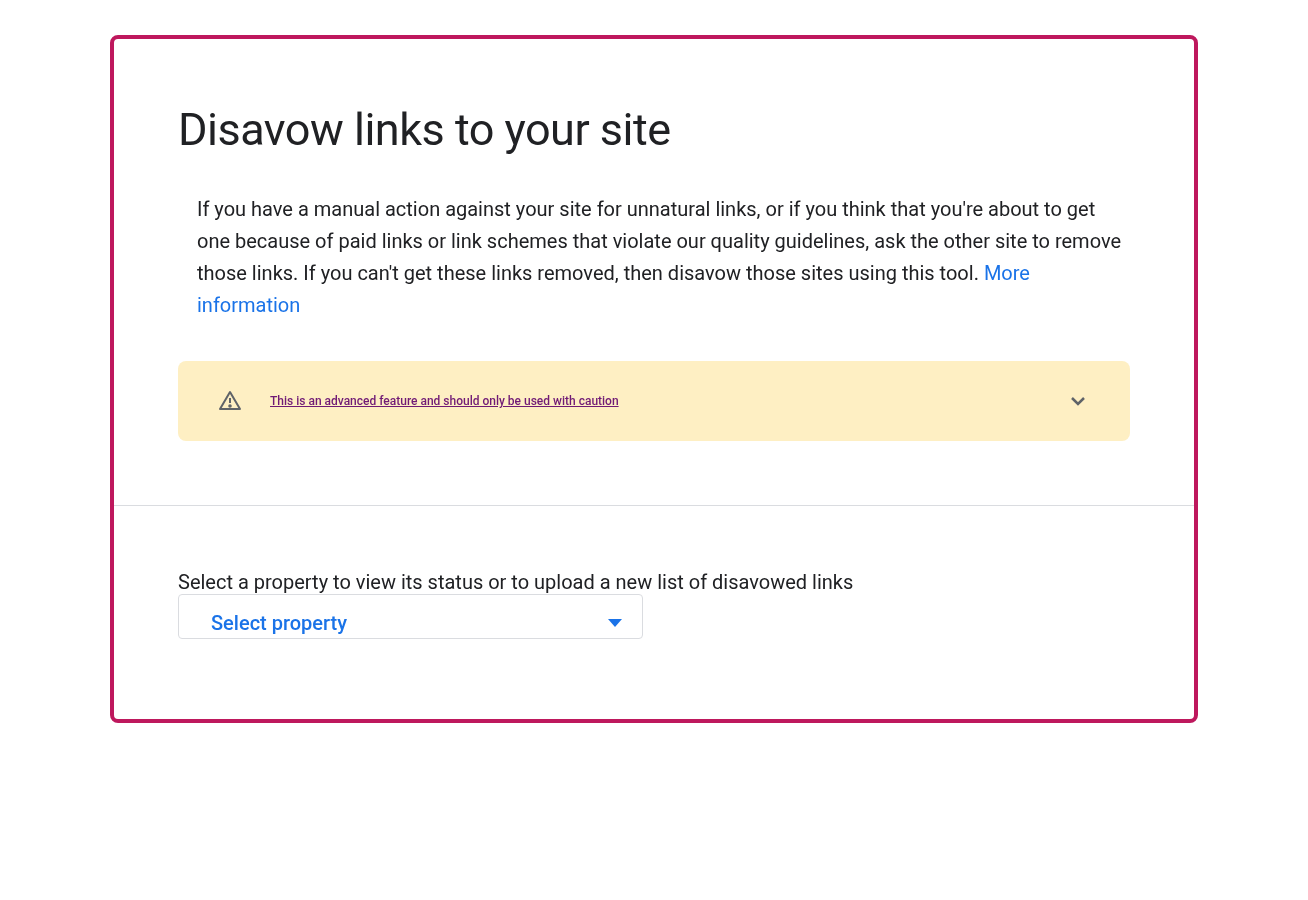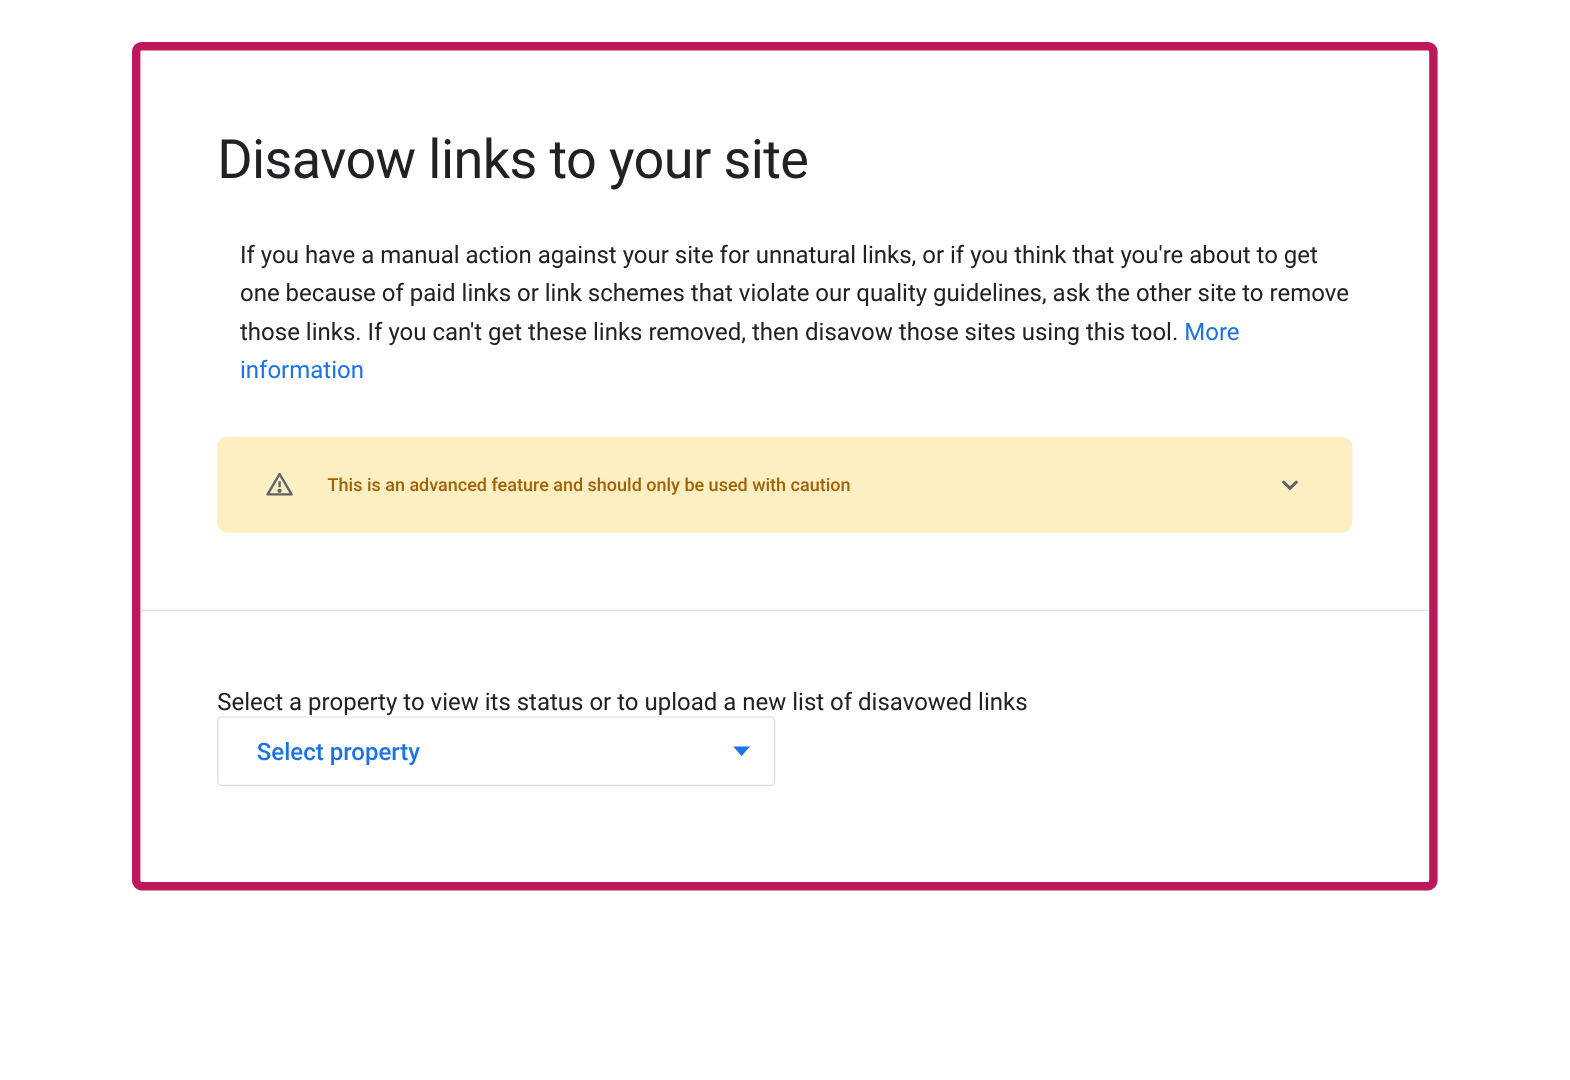--- a/index.html
+++ b/index.html
@@ -7,21 +7,21 @@
       margin: 0;
       padding: 0;
     }
     body {
       font-family: 'Google Sans', Roboto, Arial, sans-serif;
       background: #fff;
       padding: 35px 110px;
       color: #202124;
     }
     .card {
-      border: 7px solid #be185d;
+      border: 4px solid #be185d;
       border-radius: 8px;
       background: #fff;
       overflow: hidden;
     }
     .card-top {
       padding: 64px 64px 64px 64px;
     }
     .page-title {
       font-size: 45px;
       font-weight: 400;
@@ -50,23 +50,24 @@
       gap: 28px;
     }
     .warning-icon {
       flex-shrink: 0;
       width: 24px;
       height: 24px;
       color: #5f6368;
     }
     .warning-text {
       flex: 1;
-      font-size: 15px;
+      font-size: 12px;
       font-weight: 500;
-      color: #a16207;
+      color: #701a75;
+      text-decoration: underline;
     }
     .chevron-icon {
       flex-shrink: 0;
       width: 24px;
       height: 24px;
       color: #5f6368;
     }
     .divider {
       border: none;
       border-top: 1px solid #dadce0;
@@ -77,21 +78,21 @@
     .select-label {
       font-size: 20px;
       color: #202124;
     }
     .select-dropdown {
       display: inline-flex;
       align-items: center;
       justify-content: space-between;
       border: 1px solid #dadce0;
       border-radius: 4px;
-      padding: 16px 20px 16px 32px;
+      padding: 16px 20px 3px 32px;
       min-width: 465px;
       cursor: pointer;
       background: #fff;
     }
     .select-dropdown-text {
       color: #1a73e8;
       font-size: 20px;
       font-weight: 500;
     }
     .dropdown-arrow {

